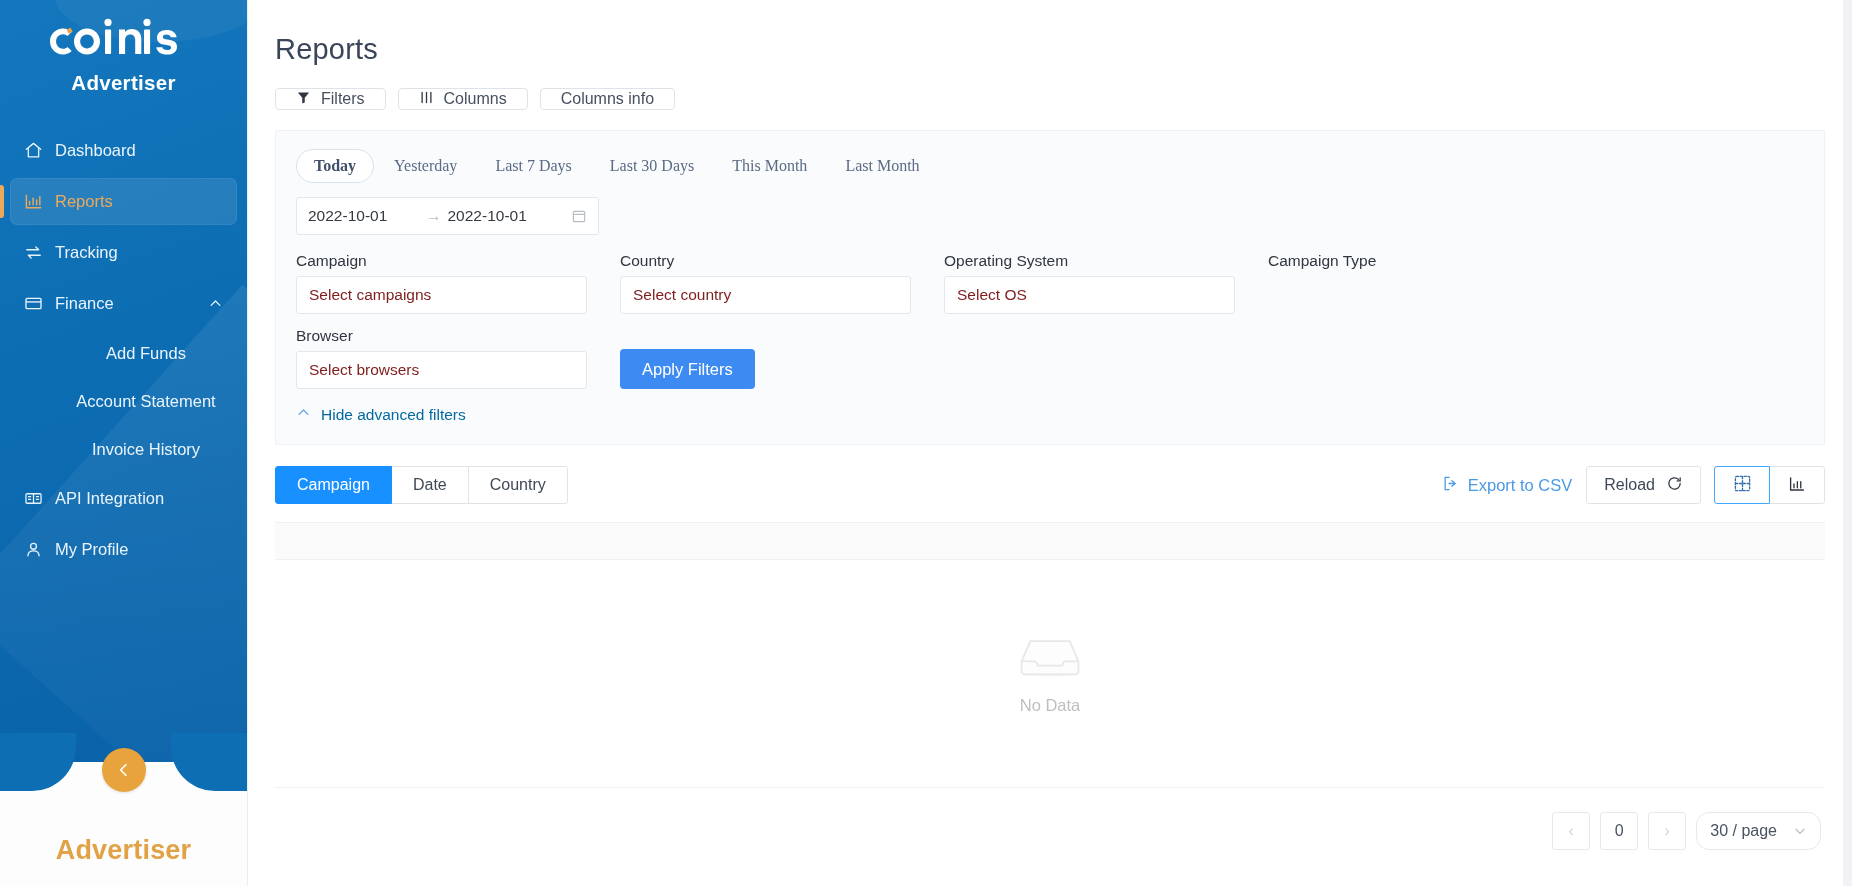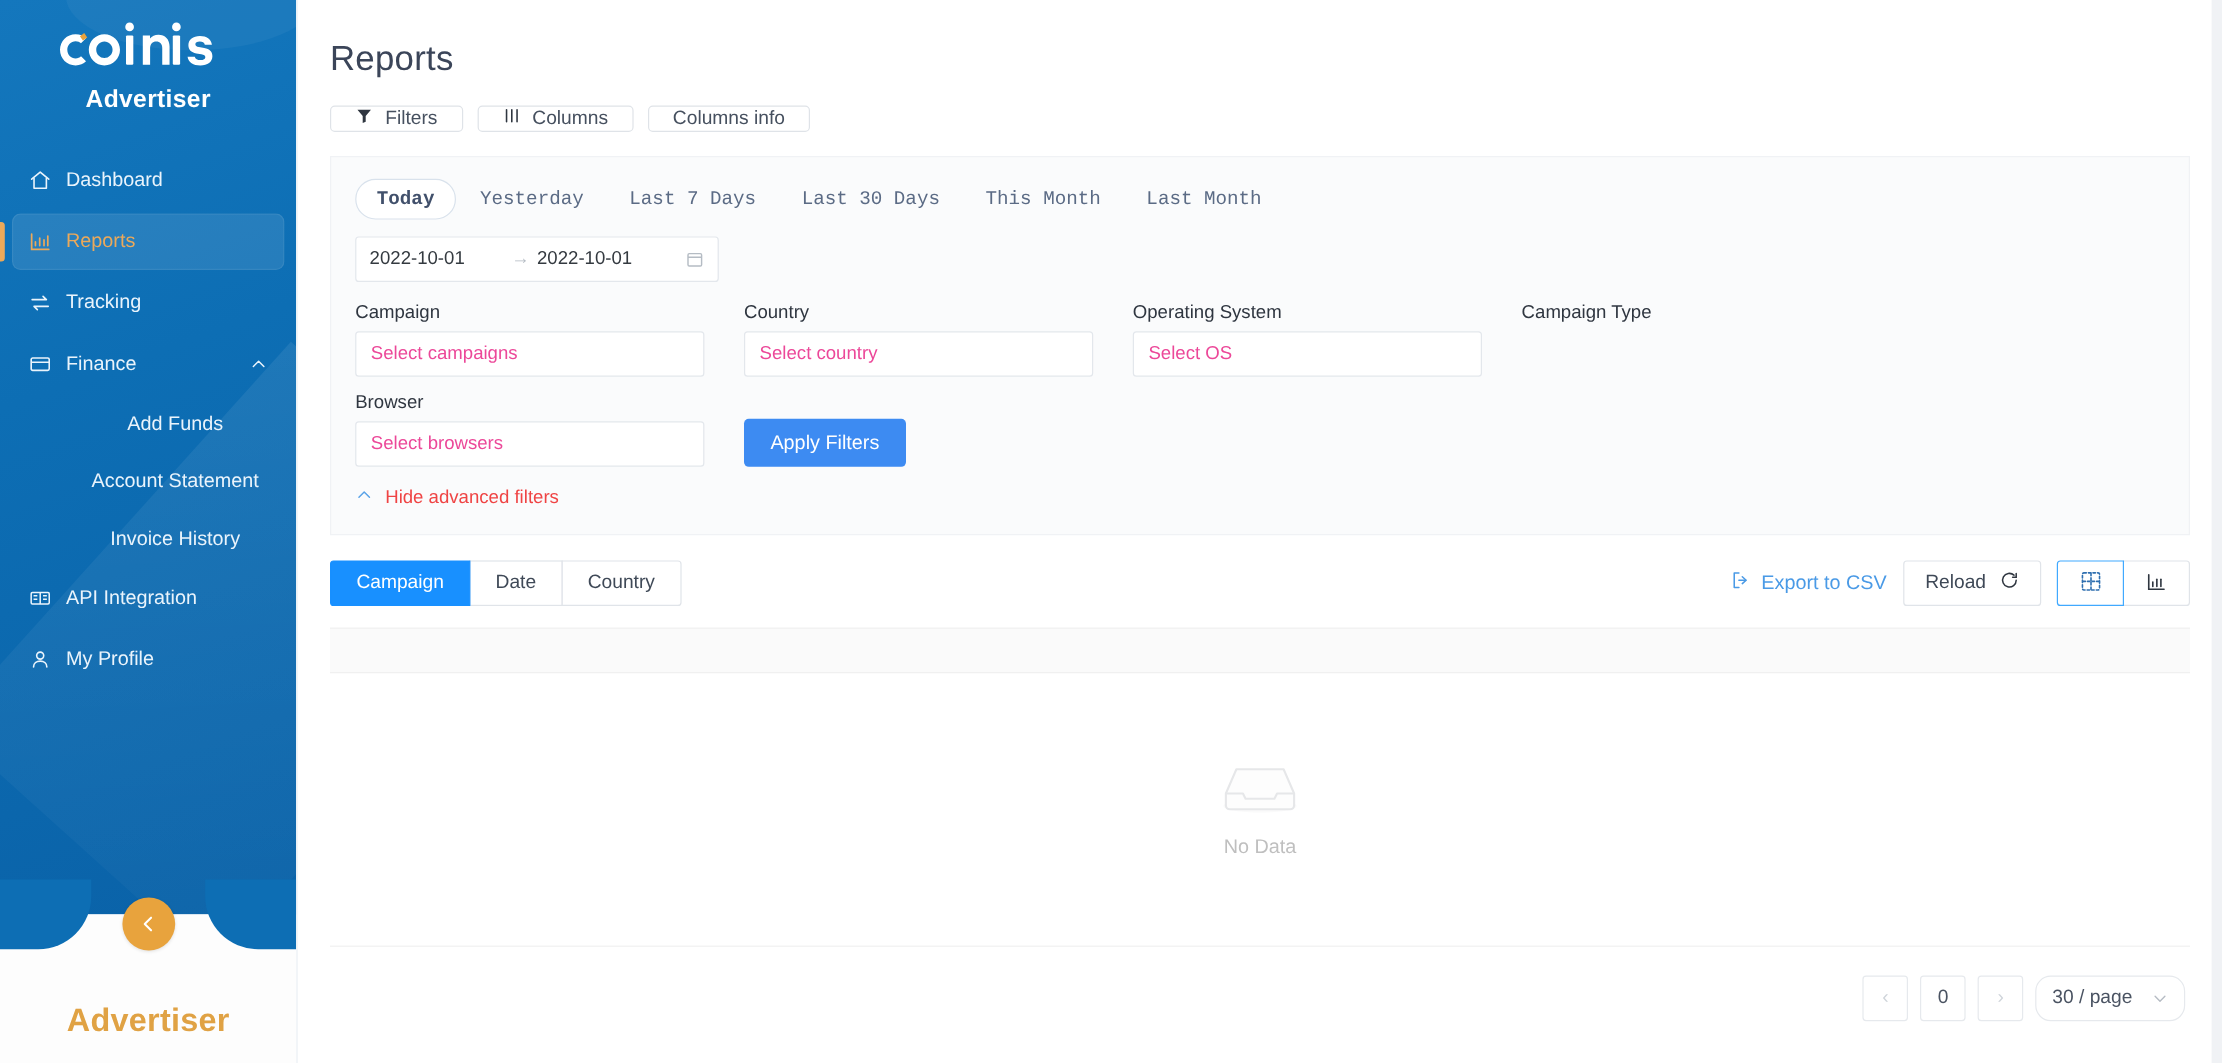--- a/index.html
+++ b/index.html
@@ -126,21 +126,21 @@
     margin: 20px 27px 0 27px;
     background: #fafbfc;
     border: 1px solid #f0f2f5;
     padding: 18px 20px 20px 20px;
   }
   .range-tabs { display: flex; align-items: center; gap: 2px; }
   .range-tab {
     height: 34px; padding: 0 17px; display: flex; align-items: center;
     font-size: 16px; color: #5b6b85; border-radius: 17px;
     background: transparent; border: 1px solid transparent; cursor: pointer;
-    font-family: Liberation Mono, monospace;
+    font-family: Liberation Serif, serif;
   }
   .range-tab.active {
     background: #fff; border-color: #d9e2ec; color: #41506b; font-weight: 700;
   }
   .daterange {
     margin-top: 14px;
     width: 303px; height: 38px;
     border: 1px solid #e3e7ec; background: #fff; border-radius: 3px;
     display: flex; align-items: center; padding: 0 11px;
     font-size: 15.5px; color: #343a40;
@@ -152,31 +152,31 @@
   .fields {
     display: flex; gap: 33px; margin-top: 17px; flex-wrap: wrap;
   }
   .field { width: 291px; }
   .field-label {
     font-size: 15.5px; color: #2f3640; margin-bottom: 6px; display: block;
   }
   .select-box {
     width: 100%; height: 38px; border: 1px solid #e3e7ec; border-radius: 3px;
     background: #fff; display: flex; align-items: center; padding: 16px 12px;
-    font-size: 15.5px; color: #ec4899; cursor: pointer;
+    font-size: 15.5px; color: #7f1d1d; cursor: pointer;
   }
   .row2 { display: flex; gap: 33px; margin-top: 13px; align-items: flex-end; }
   .apply-btn {
     height: 40px; padding: 0 22px; border: none; border-radius: 4px;
     background: #3d8bf2; color: #fff; font-size: 16.5px; cursor: pointer;
     font-family: "Liberation Sans", sans-serif;
   }
   .adv-toggle {
     margin-top: 16px; display: flex; align-items: center; gap: 10px;
-    color: #ef4444; font-size: 15.5px; cursor: pointer; width: max-content;
+    color: #0369a1; font-size: 15.5px; cursor: pointer; width: max-content;
   }
 
   
   .tabrow {
     display: flex; align-items: center;
     margin: 21px 27px 0 27px;
   }
   .seg { display: flex; }
   .seg-btn {
     height: 38px; padding: 0 21px; display: flex; align-items: center;

